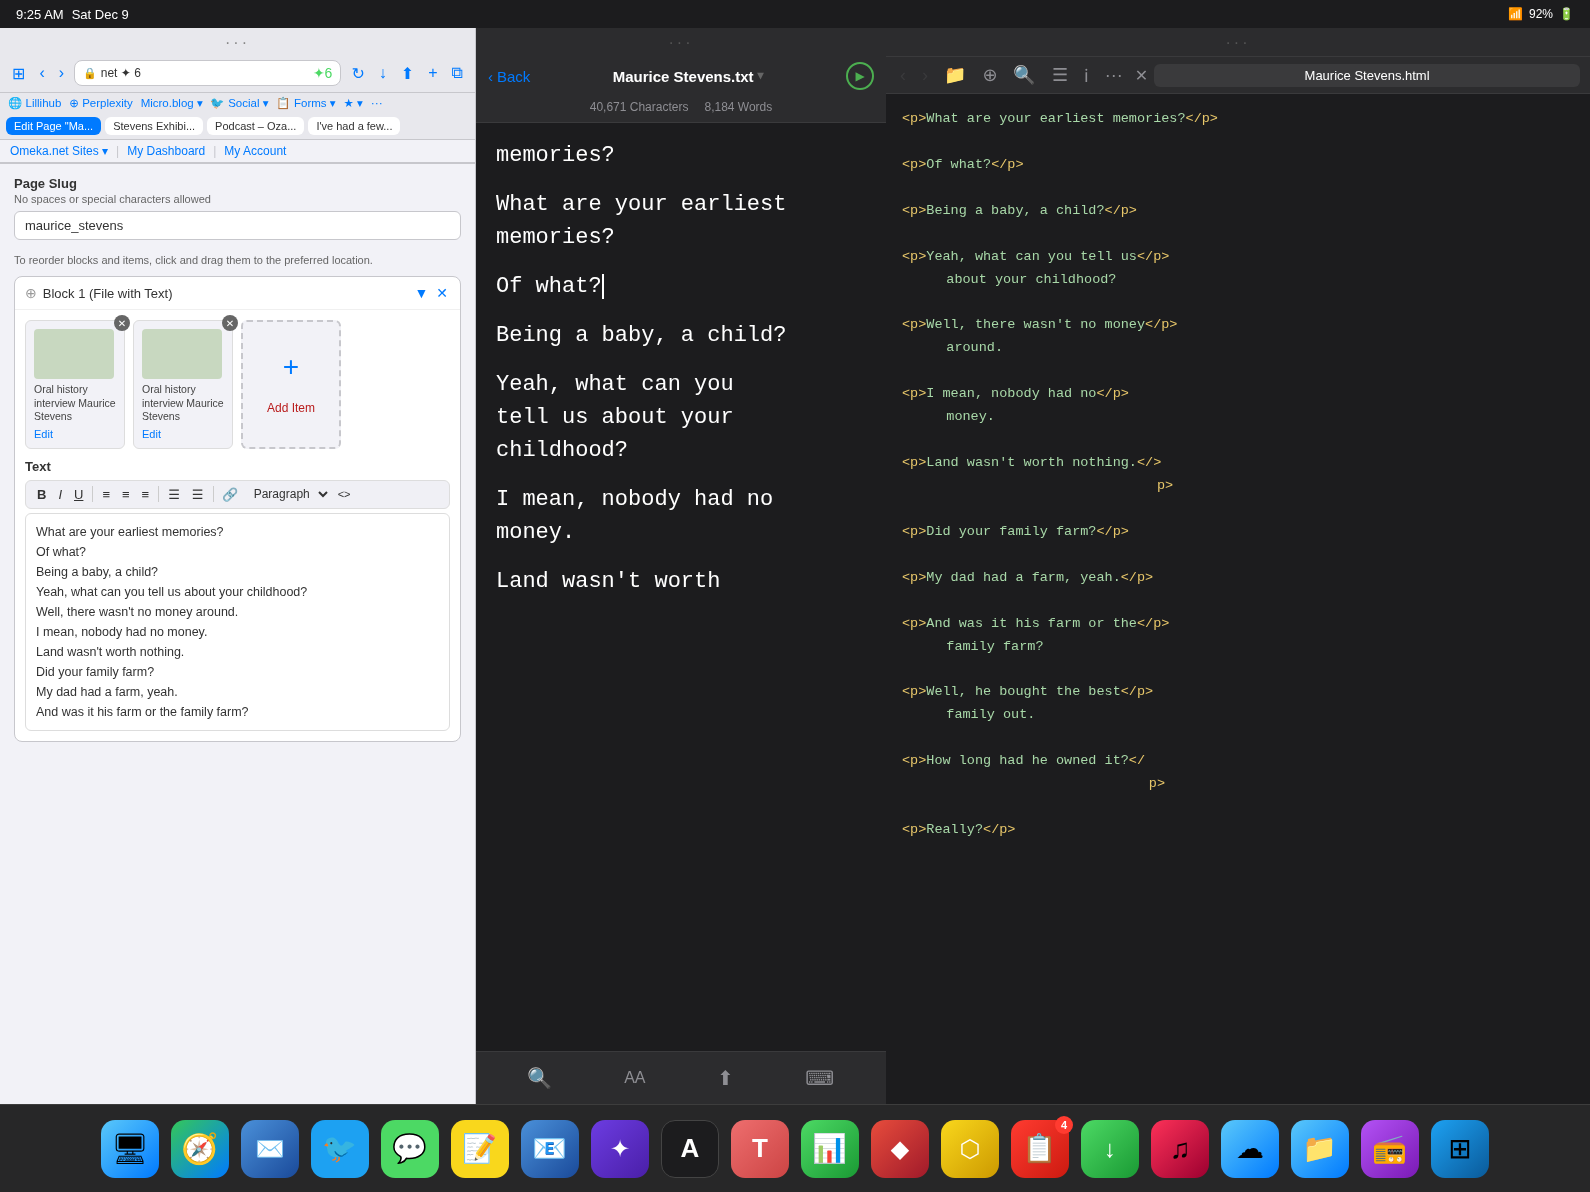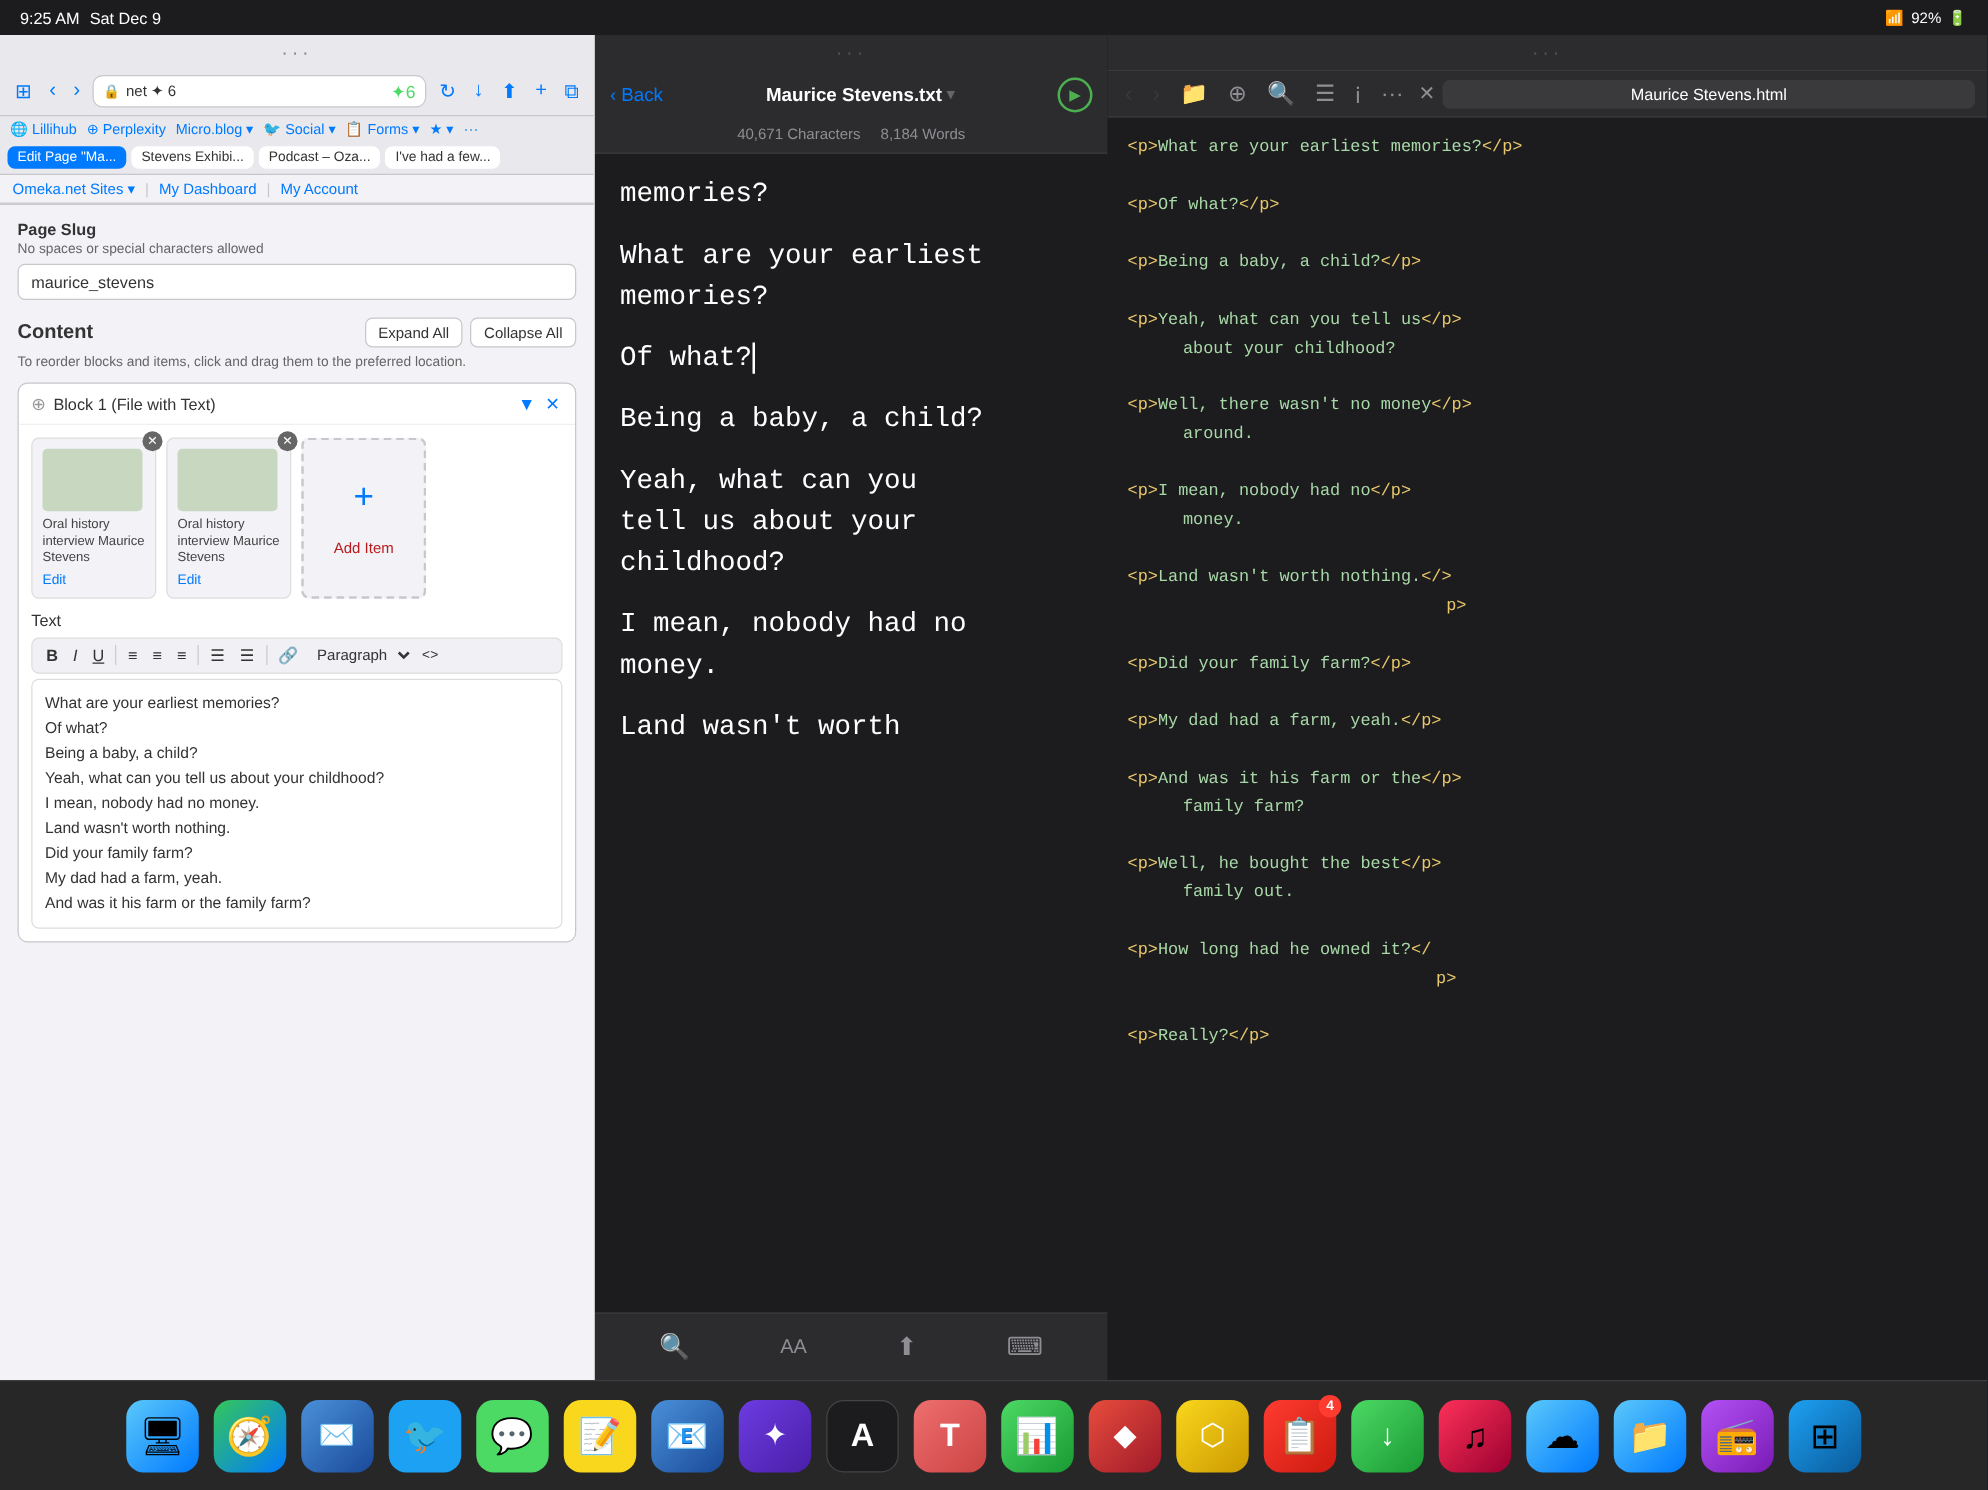--- a/index.html
+++ b/index.html
@@ -261,21 +261,21 @@
       min-height: 80px;
     }
     .add-item-plus {
       font-size: 28px;
       color: #007aff;
       line-height: 1;
     }
     .add-item-label { font-size: 12px; color: #b91c1c; margin-top: 20px; text-align: right; }
 
     .text-section { padding: 0 10px 10px; }
-    .text-label { font-size: 13px; font-weight: 400; color: #333; margin-bottom: 6px; }
+    .text-label { font-size: 13px; font-weight: 700; color: #333; margin-bottom: 6px; }
 
     .text-toolbar {
       display: flex;
       align-items: center;
       gap: 2px;
       padding: 4px 6px;
       background: #f0f0f5;
       border-radius: 6px;
       border: 1px solid #ddd;
       margin-bottom: 4px;
@@ -570,27 +570,20 @@
     </div>
 
     <div class="content-panel">
 
       <div class="page-slug-section">
         <div class="section-title">Page Slug</div>
         <div class="section-subtitle">No spaces or special characters allowed</div>
         <input class="slug-input" type="text" value="maurice_stevens" style="">
       </div>
 
-      <div class="content-header">
-        <span class="content-title">Content</span>
-        <div class="content-btns">
-          <button class="content-btn">Expand All</button>
-          <button class="content-btn">Collapse All</button>
-        </div>
-      </div>
       <div class="reorder-hint">To reorder blocks and items, click and drag them to the preferred location.</div>
 
       <div class="block-card">
         <div class="block-header">
           <span class="block-drag">⊕</span>
           <span class="block-name">Block 1 (File with Text)</span>
           <div class="block-actions">
             <button class="block-action-btn">▼</button>
             <button class="block-action-btn">✕</button>
           </div>
@@ -636,20 +629,21 @@
             <select class="para-select">
               <option>Paragraph</option>
             </select>
             <button class="text-tool-btn" style="font-weight:normal;font-size:11px;">&lt;&gt;</button>
           </div>
           <div class="text-content">
             <span class="text-line">What are your earliest memories?</span>
             <span class="text-line">Of what?</span>
             <span class="text-line">Being a baby, a child?</span>
             <span class="text-line">Yeah, what can you tell us about your childhood?</span>
+            <span class="text-line">Well, there wasn't no money around.</span>
             <span class="text-line">I mean, nobody had no money.</span>
             <span class="text-line">Land wasn't worth nothing.</span>
             <span class="text-line">Did your family farm?</span>
             <span class="text-line">My dad had a farm, yeah.</span>
             <span class="text-line">And was it his farm or the family farm?</span>
           </div>
         </div>
       </div>
     </div>
   </div>

